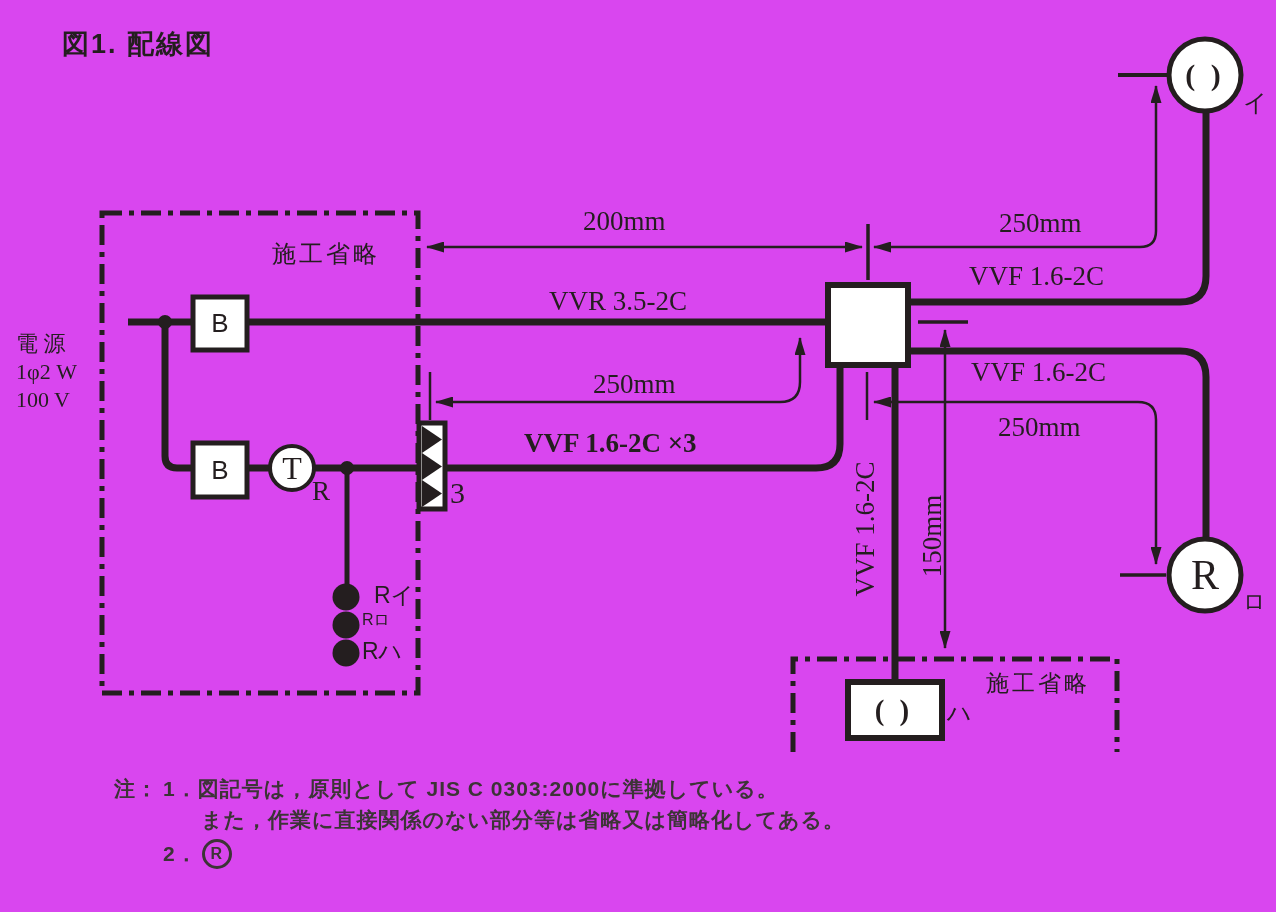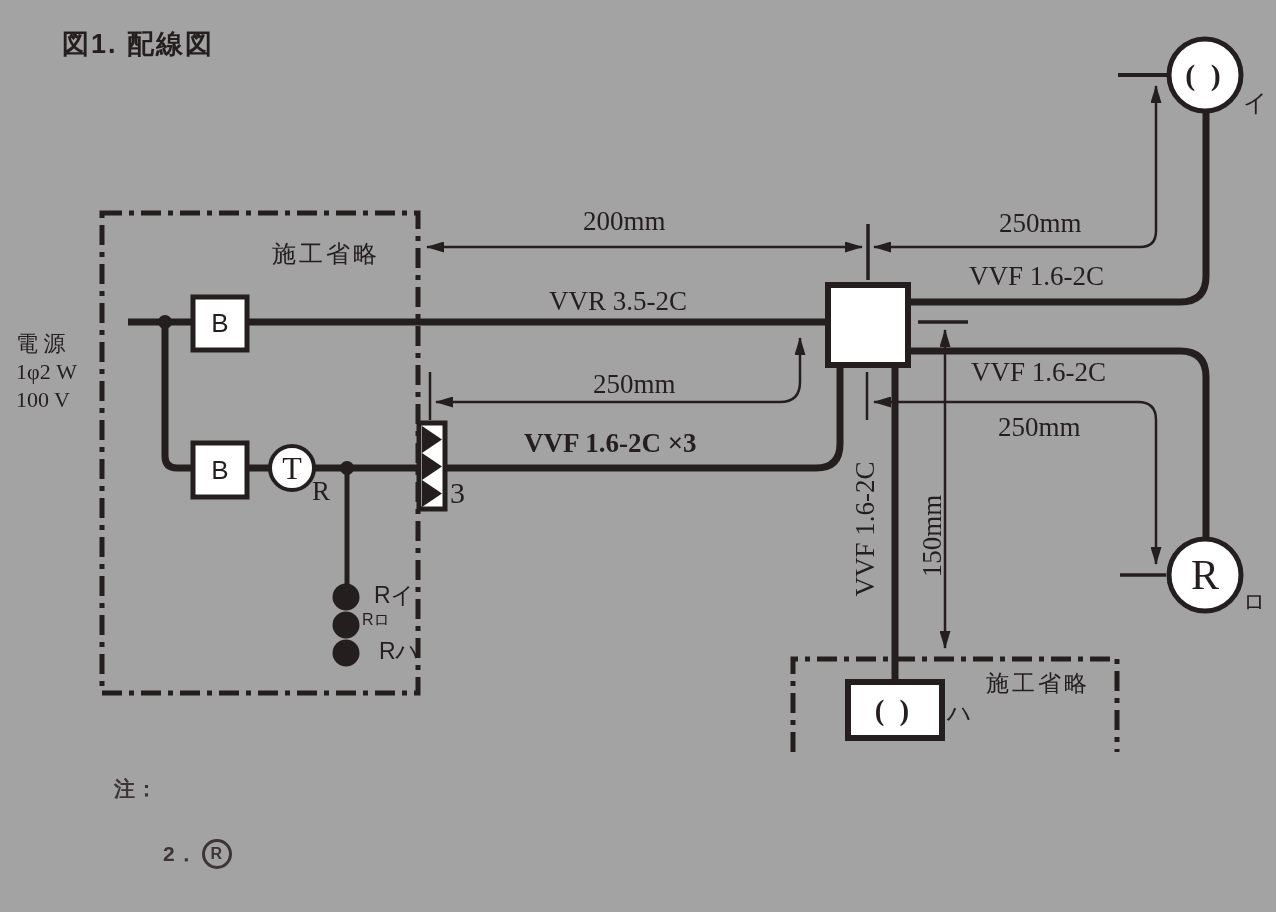--- a/index.html
+++ b/index.html
@@ -1,16 +1,16 @@
 <!DOCTYPE html>
 <html><head>
 <meta charset="utf-8">
 <style>
   html,body{margin:0;padding:0;background:#ffffff;}
-  #stage{position:relative;width:1276px;height:912px;background:#a3a3a3;overflow:hidden;
+  #stage{position:relative;width:1276px;height:912px;background:#d946ef;overflow:hidden;
          font-family:"Liberation Serif",serif;color:#241e1f;}
   #stage svg{position:absolute;left:0;top:0;}
   .txt{position:absolute;white-space:nowrap;line-height:1.1;}
   .serif{font-family:"Liberation Serif",serif;}
   .sans{font-family:"Liberation Sans",sans-serif;}
   .dim{font-size:27px;}
   .cable{font-size:27px;}
   .title{font-size:27px;font-weight:bold;font-family:"Liberation Sans",sans-serif;letter-spacing:2px;}
   .jp-area{font-size:24px;letter-spacing:3px;}
   .power{font-size:22px;line-height:28px;}
@@ -105,30 +105,32 @@
   <div class="txt dim serif rot" style="left:878px;top:521px;width:110px;height:30px;">150mm</div>
 
   <div class="boxlabel" style="left:193px;top:297px;width:54px;height:53px;font-size:26px;">B</div>
   <div class="boxlabel" style="left:193px;top:443px;width:54px;height:54px;font-size:26px;">B</div>
   <div class="glyph serif" style="left:270px;top:450px;width:44px;height:36px;font-size:32px;">T</div>
   <div class="txt serif" style="left:312px;top:477px;font-size:27px;">R</div>
   <div class="txt serif" style="left:450px;top:476px;font-size:30px;">3</div>
 
   <div class="txt sans" style="left:362px;top:583px;font-size:23px;margin-left:12px;">Rイ</div>
   <div class="txt sans" style="left:362px;top:611px;font-size:16px;">Rロ</div>
-  <div class="txt sans" style="left:362px;top:639px;font-size:23px;margin-left:17px;">Rハ</div>
+  <div class="txt sans" style="left:362px;top:639px;font-size:23px;">Rハ</div>
 
   <div class="glyph serif" style="left:1165px;top:55px;width:80px;height:40px;font-size:30px;font-weight:bold;letter-spacing:4px;">( )</div>
   <div class="txt serif" style="left:1243px;top:90px;font-size:24px;">イ</div>
 
   <div class="glyph serif" style="left:1165px;top:552px;width:80px;height:46px;font-size:42px;">R</div>
   <div class="txt serif" style="left:1243px;top:590px;font-size:22px;">ロ</div>
 
   <div class="glyph serif" style="left:854px;top:692px;width:80px;height:36px;font-size:29px;font-weight:bold;letter-spacing:4px;">( )</div>
   <div class="txt serif" style="left:947px;top:700px;font-size:24px;">ハ</div>
 
   <div class="txt note" style="left:114px;top:777px;">注：</div>
+  <div class="txt note" style="left:163px;top:777px;">1．図記号は，原則として JIS C 0303:2000に準拠している。</div>
+  <div class="txt note" style="left:201px;top:808px;">また，作業に直接関係のない部分等は省略又は簡略化してある。</div>
   <div class="txt note noteline3" style="left:163px;top:839px;">
     <span>2．</span>
     <span class="circR">R</span>
   </div>
 
 </div>
 
 </body></html>

